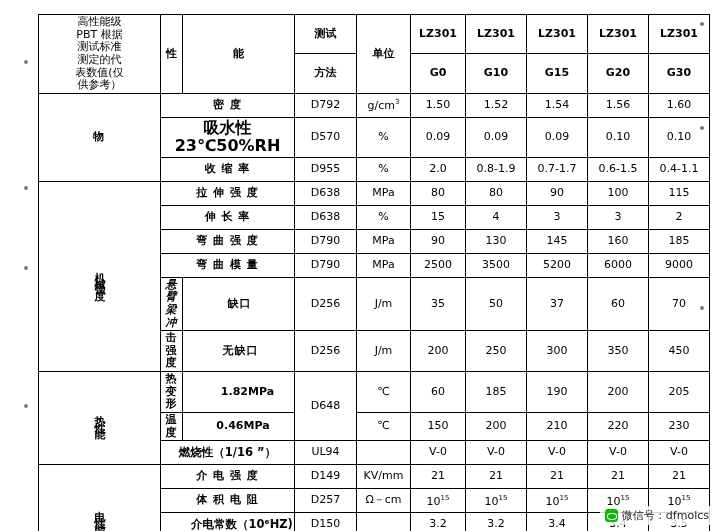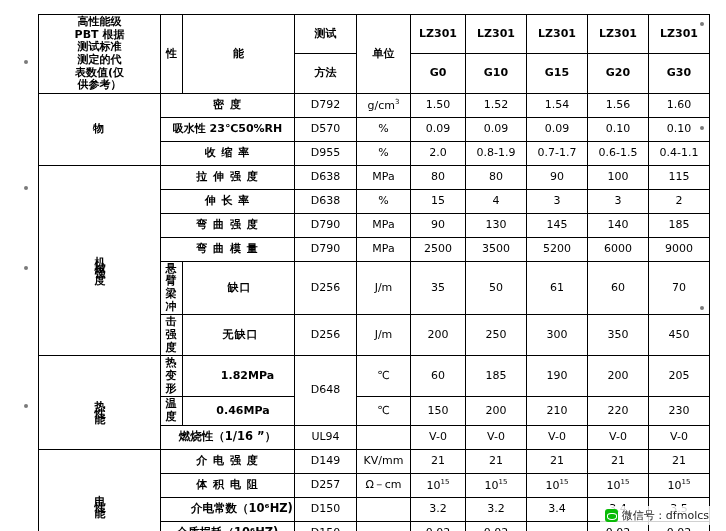--- a/index.html
+++ b/index.html
@@ -42,21 +42,21 @@
   .vtext{
     writing-mode:vertical-rl;
     text-orientation:upright;
     display:inline-block;
     letter-spacing:6px;
     line-height:1;
   }
   .hdr{font-weight:bold;font-size:12px;}
   .hdr-small{font-weight:bold;font-size:11px;}
   .title-cell{
-    font-weight:bold;
+    font-weight:normal;
     font-size:11.5px;
     text-align:left;
     line-height:1.35;
     padding:2px 3px;
     margin-left:36px;
   }
   .sup{font-size:7px;vertical-align:super;}
   .prop{
     font-weight:bold;
     font-size:12px;
@@ -155,21 +155,21 @@
       <td colspan="2" class="prop">密  度</td>
       <td>D792</td>
       <td>g/cm<span class="sup">3</span></td>
       <td>1.50</td>
       <td>1.52</td>
       <td>1.54</td>
       <td>1.56</td>
       <td>1.60</td>
     </tr>
     <tr>
-      <td colspan="2" class="prop" style="font-size:11px;letter-spacing:0;">吸水性 23℃50%RH</td>
+      <td colspan="2" class="prop" style="font-size:16px;letter-spacing:0;">吸水性 23℃50%RH</td>
       <td>D570</td>
       <td>%</td>
       <td>0.09</td>
       <td>0.09</td>
       <td>0.09</td>
       <td>0.10</td>
       <td>0.10</td>
     </tr>
     <tr>
       <td colspan="2" class="prop">收 缩 率</td>
@@ -205,41 +205,41 @@
       <td>3</td>
       <td>2</td>
     </tr>
     <tr>
       <td colspan="2" class="prop">弯 曲 强 度</td>
       <td>D790</td>
       <td>MPa</td>
       <td>90</td>
       <td>130</td>
       <td>145</td>
-      <td>140</td>
+      <td>160</td>
       <td>185</td>
     </tr>
     <tr>
       <td colspan="2" class="prop">弯 曲 模 量</td>
       <td>D790</td>
       <td>MPa</td>
       <td>2500</td>
       <td>3500</td>
       <td>5200</td>
       <td>6000</td>
       <td>9000</td>
     </tr>
     <tr>
-      <td class="prop" style="width:68px;">悬臂梁冲</td>
+      <td class="prop" style="width:68px;font-style:italic;">悬臂梁冲</td>
       <td class="prop" style="padding-left:3px;">缺口</td>
       <td>D256</td>
       <td>J/m</td>
       <td>35</td>
       <td>50</td>
-      <td>61</td>
+      <td>37</td>
       <td>60</td>
       <td>70</td>
     </tr>
     <tr class="tall">
       <td class="prop">击强度</td>
       <td class="prop" style="padding-left:5px;">无缺口</td>
       <td>D256</td>
       <td>J/m</td>
       <td>200</td>
       <td>250</td>

